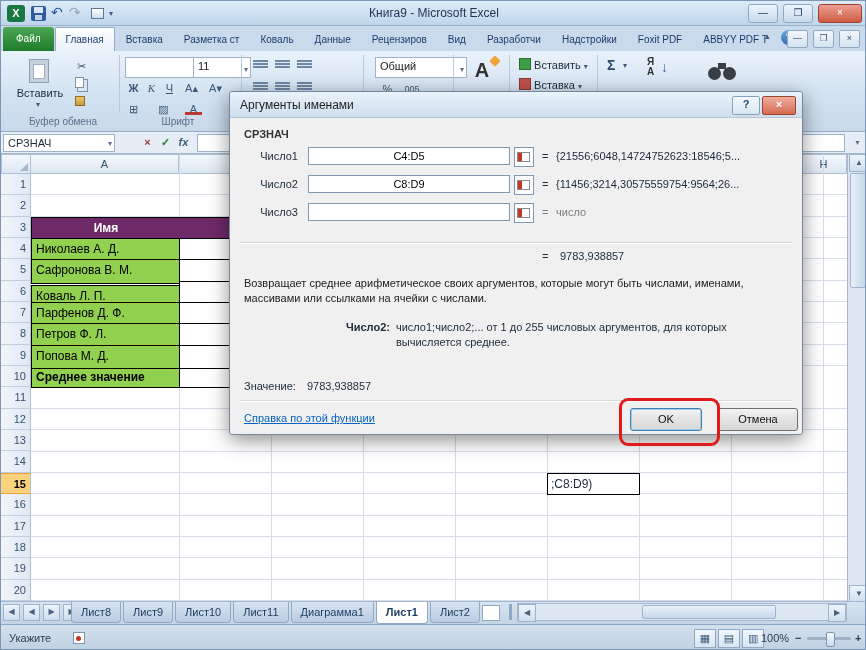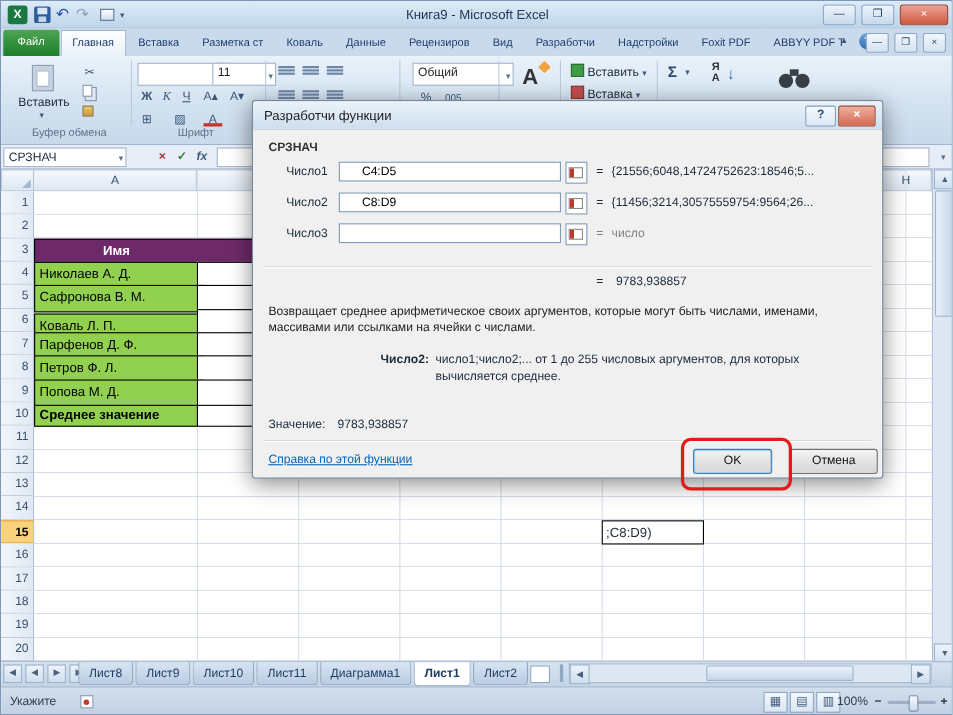--- a/index.html
+++ b/index.html
@@ -55,21 +55,21 @@
   #statusbar{left:0;top:623px;width:866px;height:27px;background:linear-gradient(#d3dfed,#c0d0e2);border-top:1px solid #8fa9c4;}
   .viewbtn{display:inline-block;width:20px;height:17px;line-height:16px;text-align:center;border:1px solid #93a9c2;background:linear-gradient(#f2f7fc,#d9e6f2);color:#3c5878;font-size:11px;margin-left:-1px;}
   
   #dialog{position:absolute;left:228px;top:90px;width:572px;height:342px;background:#f0f0f0;border:1px solid #77889c;border-radius:3px;
           box-shadow:0 5px 20px rgba(0,0,0,.45);z-index:50;}
   #dlg-title{position:absolute;left:0;top:0;width:100%;height:26px;background:linear-gradient(#eaf3fb,#cfdeed);
              border-bottom:1px solid #b9c6d4;border-radius:3px 3px 0 0;line-height:26px;padding-left:10px;font-size:12px;color:#1e1e1e;box-sizing:border-box;}
   .dlgbtn{position:absolute;top:4px;height:17px;line-height:15px;text-align:center;border-radius:2px;font-size:11px;font-weight:bold;}
   .frow{position:absolute;left:0;width:100%;height:20px;}
   .flabel{position:absolute;left:4px;width:64px;text-align:right;line-height:20px;}
-  .finput{position:absolute;left:78px;top:1px;width:202px;height:18px;border:1px solid #7e9ab5;font-family:"Liberation Sans",sans-serif;font-size:11px;padding:0 20px;box-sizing:border-box;}
+  .finput{position:absolute;left:78px;top:1px;width:202px;height:18px;border:1px solid #7e9ab5;font-family:"Liberation Sans",sans-serif;font-size:11px;padding:0 20px;box-sizing:border-box;text-align:center;}
   .rangebtn{position:absolute;left:284px;top:1px;width:18px;height:18px;border:1px solid #7e9ab5;background:#fff;}
   .rangebtn i{position:absolute;left:2px;top:4px;width:11px;height:8px;border:1px solid #8a8a8a;background:linear-gradient(90deg,#c0392b 0 4px,#fff 4px);}
   .feq{position:absolute;left:312px;line-height:20px;}
   .fres{position:absolute;left:326px;width:240px;line-height:20px;white-space:nowrap;overflow:hidden;}
   .gray{color:#7f7f7f;}
   .groove{position:absolute;left:10px;right:10px;height:0;border-top:1px solid #d9d9d9;border-bottom:1px solid #fff;}
   .dlg-push{display:inline-block;border:1px solid #707070;border-radius:3px;background:linear-gradient(#f4f4f4,#e4e4e4 45%,#d8d8d8);
             text-align:center;font-size:11px;color:#111;}
   #ok-annot{position:absolute;left:618px;top:397px;width:95px;height:42px;border:3px solid #e01b1b;border-radius:9px;z-index:60;}
   a.help{color:#0563c1;text-decoration:underline;font-size:11px;}
@@ -332,21 +332,21 @@
     <span class="abs" style="left:760px;top:0;line-height:26px;color:#2c3e50;">100%</span>
     <span class="abs" style="left:794px;top:0;line-height:26px;color:#2c3e50;font-weight:bold;">−</span>
     <span class="abs" style="left:806px;top:12px;width:44px;height:3px;background:#9fb0c4;border-radius:2px;">
       <i style="position:absolute;left:19px;top:-5px;width:7px;height:13px;background:linear-gradient(#f6fafd,#c9daec);border:1px solid #7e93ad;border-radius:2px;"></i>
     </span>
     <span class="abs" style="left:854px;top:0;line-height:26px;color:#2c3e50;font-weight:bold;">+</span>
   </div>
 
   <div id="dialog">
     <div id="dlg-title">
-      <span>Разработчи функции</span>
+      <span>Аргументы именами</span>
       <span class="dlgbtn" style="right:42px;width:26px;background:linear-gradient(#f4f9fd,#d9e8f4);border:1px solid #8aa0b8;color:#1c4a7a;">?</span>
       <span class="dlgbtn" style="right:6px;width:32px;background:linear-gradient(#f0ae9f,#d46a50);border:1px solid #9c4330;color:#fff;">×</span>
     </div>
     <div class="abs" style="left:14px;top:36px;font-weight:bold;color:#333;">СРЗНАЧ</div>
 
     <div class="frow" style="top:54px;">
       <div class="flabel">Число1</div>
       <input class="finput" value="C4:D5" style="">
       <div class="rangebtn">
           <i></i>

